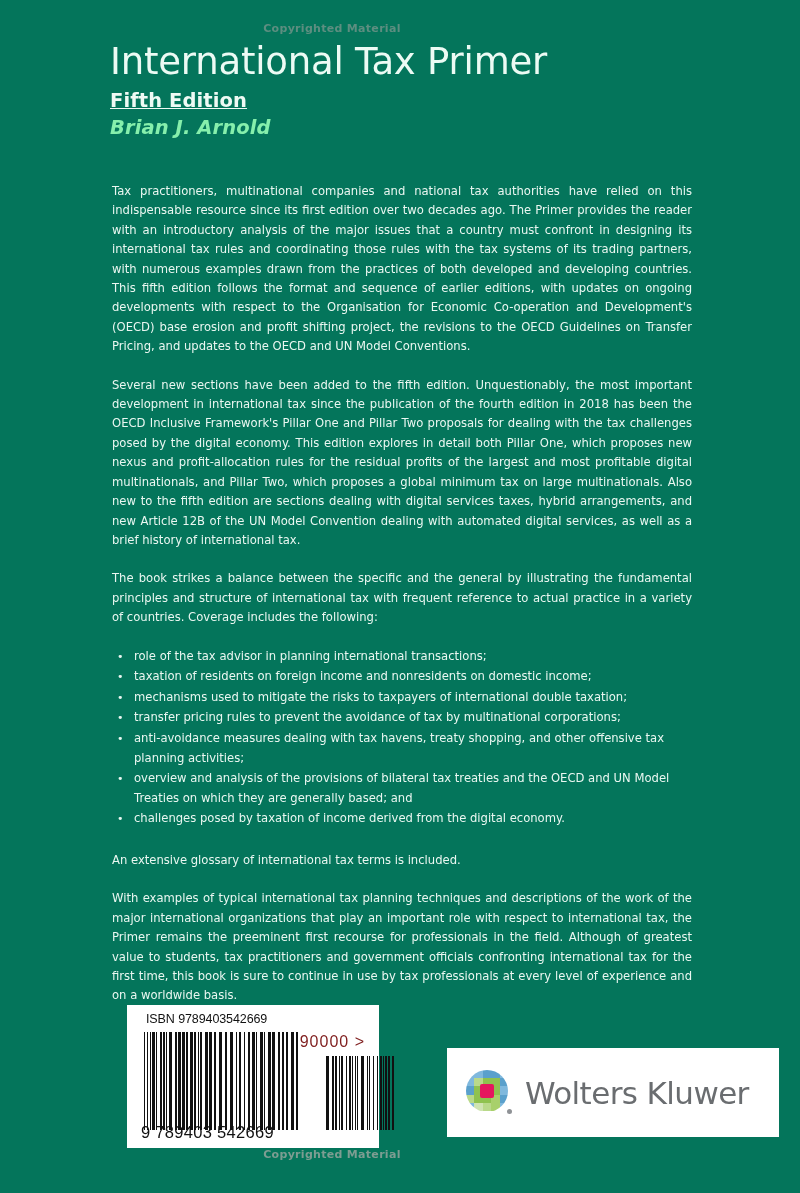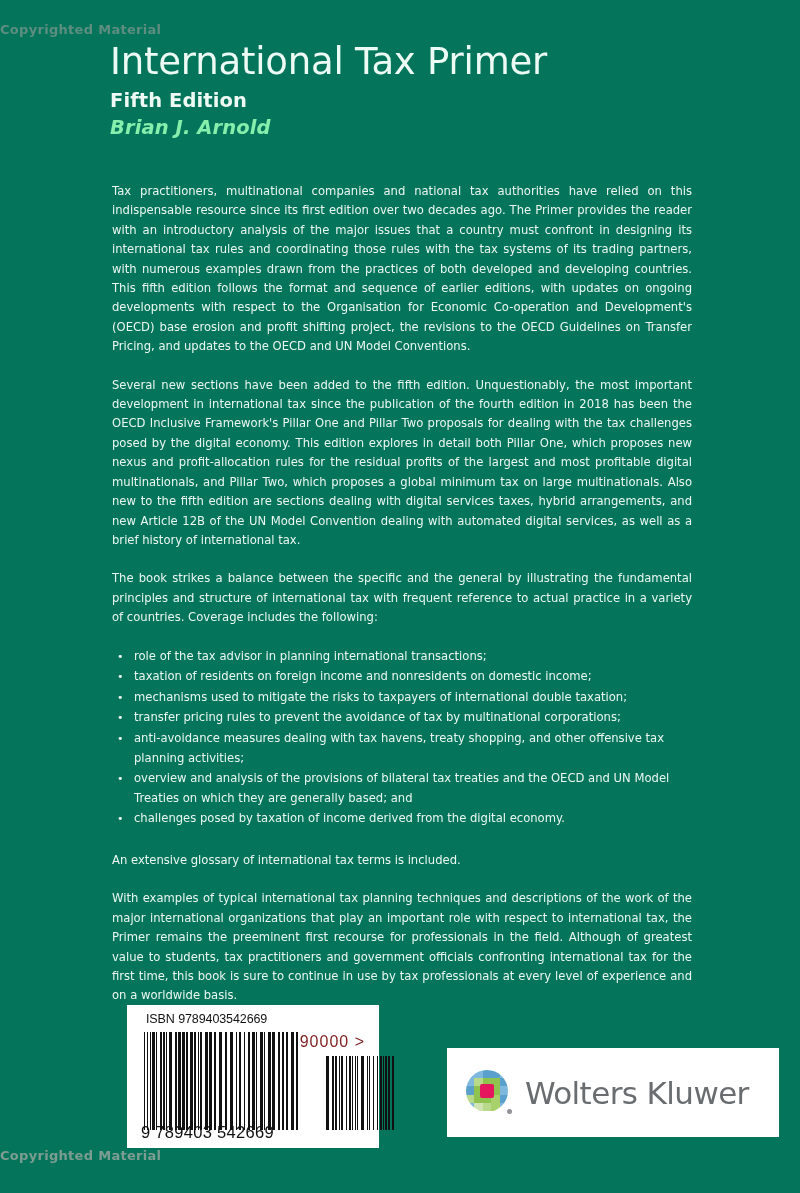--- a/index.html
+++ b/index.html
@@ -16,22 +16,23 @@
     overflow: hidden;
     font-family: "DejaVu Sans", sans-serif;
     -webkit-font-smoothing: antialiased;
   }
 
   
   .copyright-mark {
     position: absolute;
     left: 0;
     width: 664px;
-    font-family: "DejaVu Sans", sans-serif;
-    font-size: 13px;
+    text-align: center;
+    font-family: "DejaVu Sans", sans-serif;
+    font-size: 11px;
     font-weight: 700;
     letter-spacing: 0.3px;
     color: #5d8e80;
   }
   .copyright-top  { top: 22px; }
   .copyright-bottom {
     top: 1148px;
     color: #7d9d92;
     z-index: 40;
   }
@@ -51,20 +52,21 @@
     line-height: 1.06;
     color: #ecfbf4;
     letter-spacing: -0.2px;
   }
   .book-edition {
     margin: 8px 0 0 0;
     font-size: 19.5px;
     font-weight: 700;
     color: #eefaf4;
     letter-spacing: 0.1px;
+    text-decoration: underline;
   }
   .book-author {
     margin: 4px 0 0 0;
     font-size: 19.5px;
     font-weight: 700;
     font-style: italic;
     color: #86efac;
     letter-spacing: 0.1px;
   }
 

